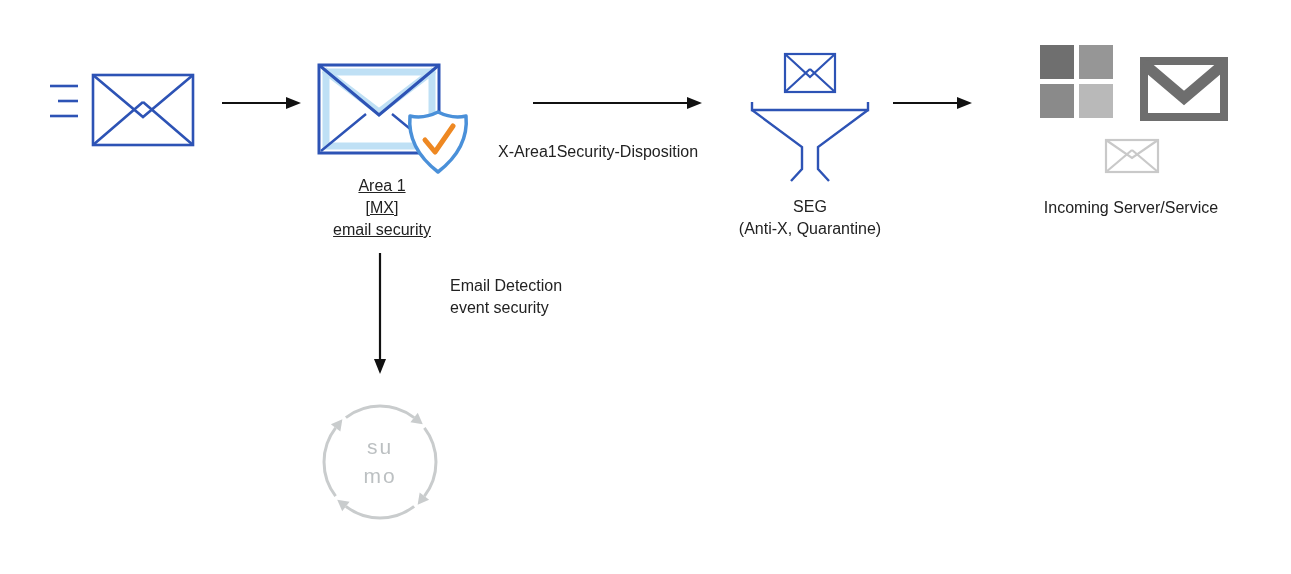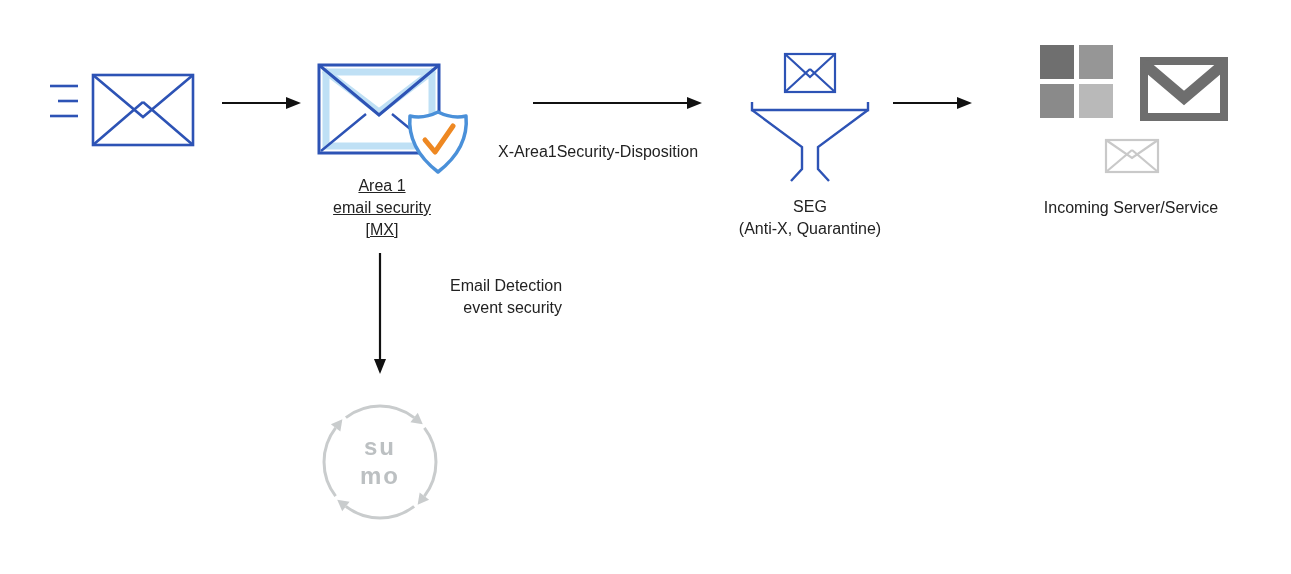--- a/index.html
+++ b/index.html
@@ -3,23 +3,23 @@
 <meta charset="utf-8">
 <style>
   html,body { margin:0; padding:0; background:#ffffff; }
   .canvas {
     position:relative; width:1291px; height:574px; background:#ffffff;
     font-family:"Liberation Sans","DejaVu Sans",sans-serif; overflow:hidden;
   }
   .abs { position:absolute; }
   .label { font-size:16px; line-height:22px; color:#222222; text-align:center; }
   .label .ln { display:block; }
-  .label-left { text-align:right; }
+  .label-left { text-align:left; }
   .sumo-word {
-    font-weight:bold; font-size:24px; line-height:29px; color:#bcc0c2;
+    font-weight:normal; font-size:21px; line-height:29px; color:#bcc0c2;
     letter-spacing:2px; text-align:center;
   }
   svg { display:block; }
 </style>
 </head>
 <body>
 
 <div class="canvas">
 
   <div class="abs" style="left:48px; top:72px;">
@@ -48,22 +48,22 @@
       <rect x="10" y="10" width="106" height="74" fill="none" stroke="#bfe0f5" stroke-width="7"></rect>
       <path d="M8,8 L63,50 L118,8" fill="none" stroke="#bfe0f5" stroke-width="7"></path>
       <path d="M3,3 L63,53 L123,3" fill="none" stroke="#2d53b5" stroke-width="3"></path>
       <path d="M5,89 L50,52 M121,89 L76,52" fill="none" stroke="#2d53b5" stroke-width="2.4"></path>
       <path d="M122,50 Q136,57 150,54 Q153,86 122,110 Q91,86 94,54 Q108,57 122,50 Z" fill="#ffffff" stroke="#4a90d9" stroke-width="3.5" stroke-linejoin="round"></path>
       <path d="M109,78 L119,90 L137,64" fill="none" stroke="#ee8822" stroke-width="5" stroke-linecap="round" stroke-linejoin="round"></path>
     </svg>
   </div>
   <div class="abs label" style="left:312px; top:175px; width:140px;text-decoration:underline;">
     <span class="ln">Area 1</span>
+    <span class="ln">[MX]</span>
     <span class="ln">email security</span>
-    <span class="ln">[MX]</span>
   </div>
 
   <div class="abs" style="left:533px; top:95px;">
     <svg width="170" height="16" viewBox="0 0 170 16">
       <line x1="0" y1="8" x2="154" y2="8" stroke="#111111" stroke-width="2.2"></line>
       <polygon points="154,2 169,8 154,14" fill="#111111"></polygon>
     </svg>
   </div>
   <div class="abs label label-left" style="left:498px; top:141px;">X-Area1Security-Disposition</div>
 

